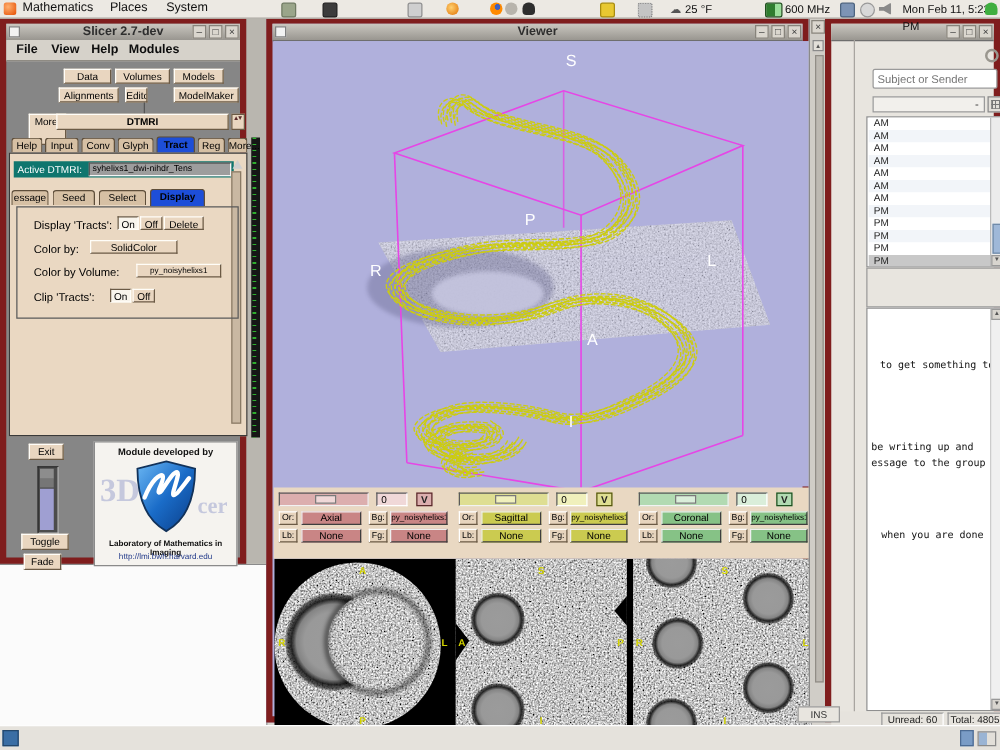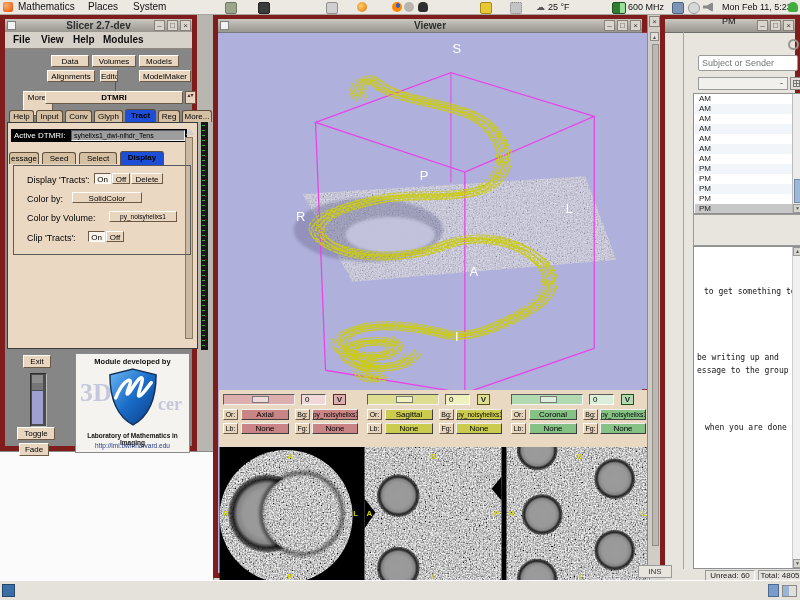--- a/index.html
+++ b/index.html
@@ -114,24 +114,24 @@
     <div class="abs" style="left:180px;top:72px;width:11px;height:13px;background:#e9d6c0;border:1px solid #6b5a45;box-sizing:border-box;font:6px/6px 'Liberation Sans',sans-serif;text-align:center;color:#5a2a2a">
       <span>▴</span><span>▾</span>
     </div>
 
     <div class="tab" style="left:4px;top:91px;width:25px">Help</div>
     <div class="tab" style="left:31px;top:91px;width:27px">Input</div>
     <div class="tab" style="left:60px;top:91px;width:27px">Conv</div>
     <div class="tab" style="left:89px;top:91px;width:29px">Glyph</div>
     <div class="tab on" style="left:120px;top:90px;width:31px;height:14px">Tract</div>
     <div class="tab" style="left:153px;top:91px;width:22px">Reg</div>
-    <div class="tab" style="left:177px;top:91px;width:30px">More...</div>
+    <div class="tab" style="left:177px;top:91px;width:16px">More...</div>
 
     <div class="abs" style="left:2px;top:103px;width:191px;height:227px;background:#ead8c2;border:1px solid #3a3a3a;box-sizing:border-box">
-      <div class="abs" style="left:3px;top:6px;width:176px;height:13px;background:#000000">
+      <div class="abs" style="left:3px;top:6px;width:176px;height:13px;background:#0f766e">
         <div class="lbl" style="left:3px;top:2px;color:#fff;font-size:8px">Active DTMRI:</div>
         <div class="fld" style="left:60px;top:1px;width:114px;height:11px;background:#9d9d9d;font:7px/10px 'Liberation Sans',sans-serif;padding-left:2px;color:#000;overflow:hidden">syhelixs1_dwi-nihdr_Tens</div>
       </div>
       <div class="abs" style="right:3px;top:5px;width:0;height:0;border-left:4px solid transparent;border-right:4px solid transparent;border-bottom:7px solid #cfcfcf"></div>
       <div class="abs" style="right:4px;top:14px;width:6px;height:200px;background:#c9b8a2;border:1px solid #8a7a64"></div>
 
       <div class="tab" style="left:1px;top:29px;width:30px">essage</div>
       <div class="tab" style="left:34px;top:29px;width:34px">Seed</div>
       <div class="tab" style="left:71px;top:29px;width:38px">Select</div>
       <div class="tab on" style="left:112px;top:28px;width:44px;height:14px">Display</div>

